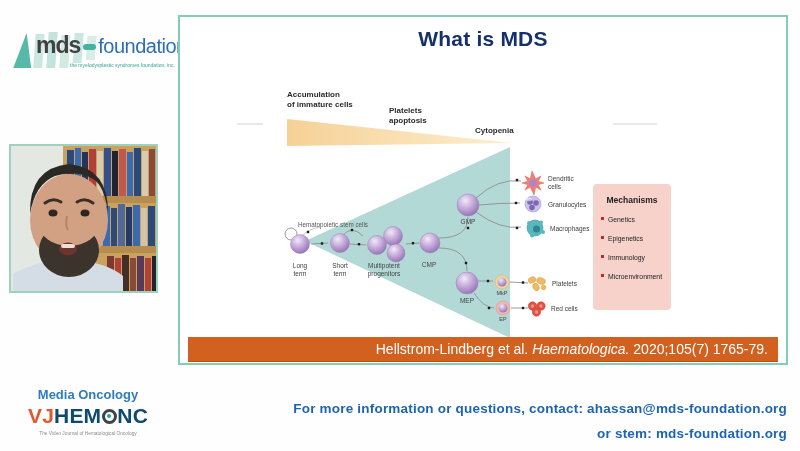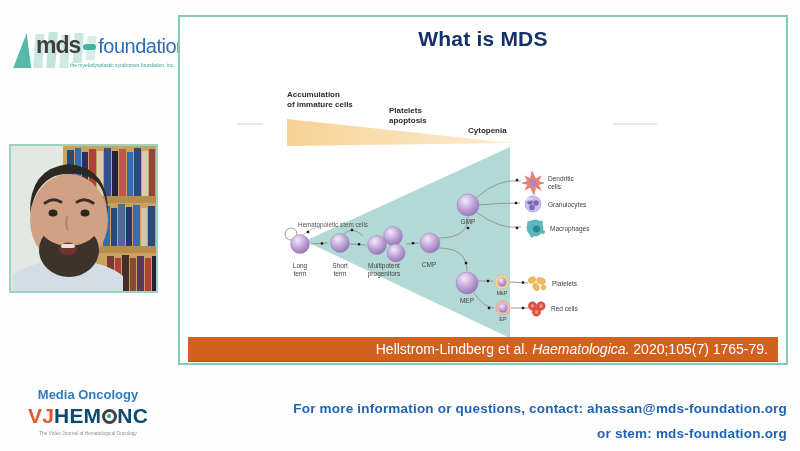--- a/index.html
+++ b/index.html
@@ -247,21 +247,21 @@
         <circle cx="352.5" cy="275" r="1.7" fill="#f29185"></circle>
         <circle cx="361" cy="275" r="1.7" fill="#f29185"></circle>
         <circle cx="356.5" cy="281" r="1.7" fill="#f29185"></circle>
       </g>
     </svg>
 
     <div class="dlabel pre" style="left:107px; top:59px;">Accumulation
 of immature cells</div>
     <div class="dlabel pre" style="left:209px; top:75px;">Platelets
 apoptosis</div>
-    <div class="dlabel" style="left:288px; top:95px;">Cytopenia</div>
+    <div class="dlabel" style="left:295px; top:95px;">Cytopenia</div>
     <div class="hsclabel" style="left:118px; top:190px;">Hematopoietic stem cells</div>
 
     <div class="clabel pre" style="left:120px; top:231px;">Long
 term</div>
     <div class="clabel pre" style="left:160px; top:231px;">Short
 term</div>
     <div class="clabel pre" style="left:204px; top:231px;">Multipotent
 progenitors</div>
     <div class="clabel" style="left:249px; top:230px;">CMP</div>
     <div class="clabel" style="left:288px; top:187px;">GMP</div>
@@ -269,20 +269,29 @@
     <div class="clabel" style="left:322px; top:259px; font-size:5.5px;">MkP</div>
     <div class="clabel" style="left:323px; top:285px; font-size:5.5px;">EP</div>
 
     <div class="ilabel pre" style="left:368px; top:144px;">Dendritic
 cells</div>
     <div class="ilabel" style="left:368px; top:170px;">Granulocytes</div>
     <div class="ilabel" style="left:370px; top:194px;">Macrophages</div>
     <div class="ilabel" style="left:372px; top:249px;">Platelets</div>
     <div class="ilabel" style="left:371px; top:274px;">Red cells</div>
 
+    <div class="mech-box">
+      <div class="mech-title">Mechanisms</div>
+      <ul class="mech-list">
+        <li><span class="bullet"></span><span>Genetics</span></li>
+        <li><span class="bullet"></span><span>Epigenetics</span></li>
+        <li><span class="bullet"></span><span>Immunology</span></li>
+        <li><span class="bullet"></span><span>Microenvironment</span></li>
+      </ul>
+    </div>
   </div>
 
   <div class="citation-bar">
     <div class="citation-text">
       <span>Hellstrom-Lindberg et al. </span><span class="it">Haematologica.</span><span> 2020;105(7) 1765-79.</span>
     </div>
   </div>
 </div>
 
 <div class="media-partner">Media Oncology</div>

